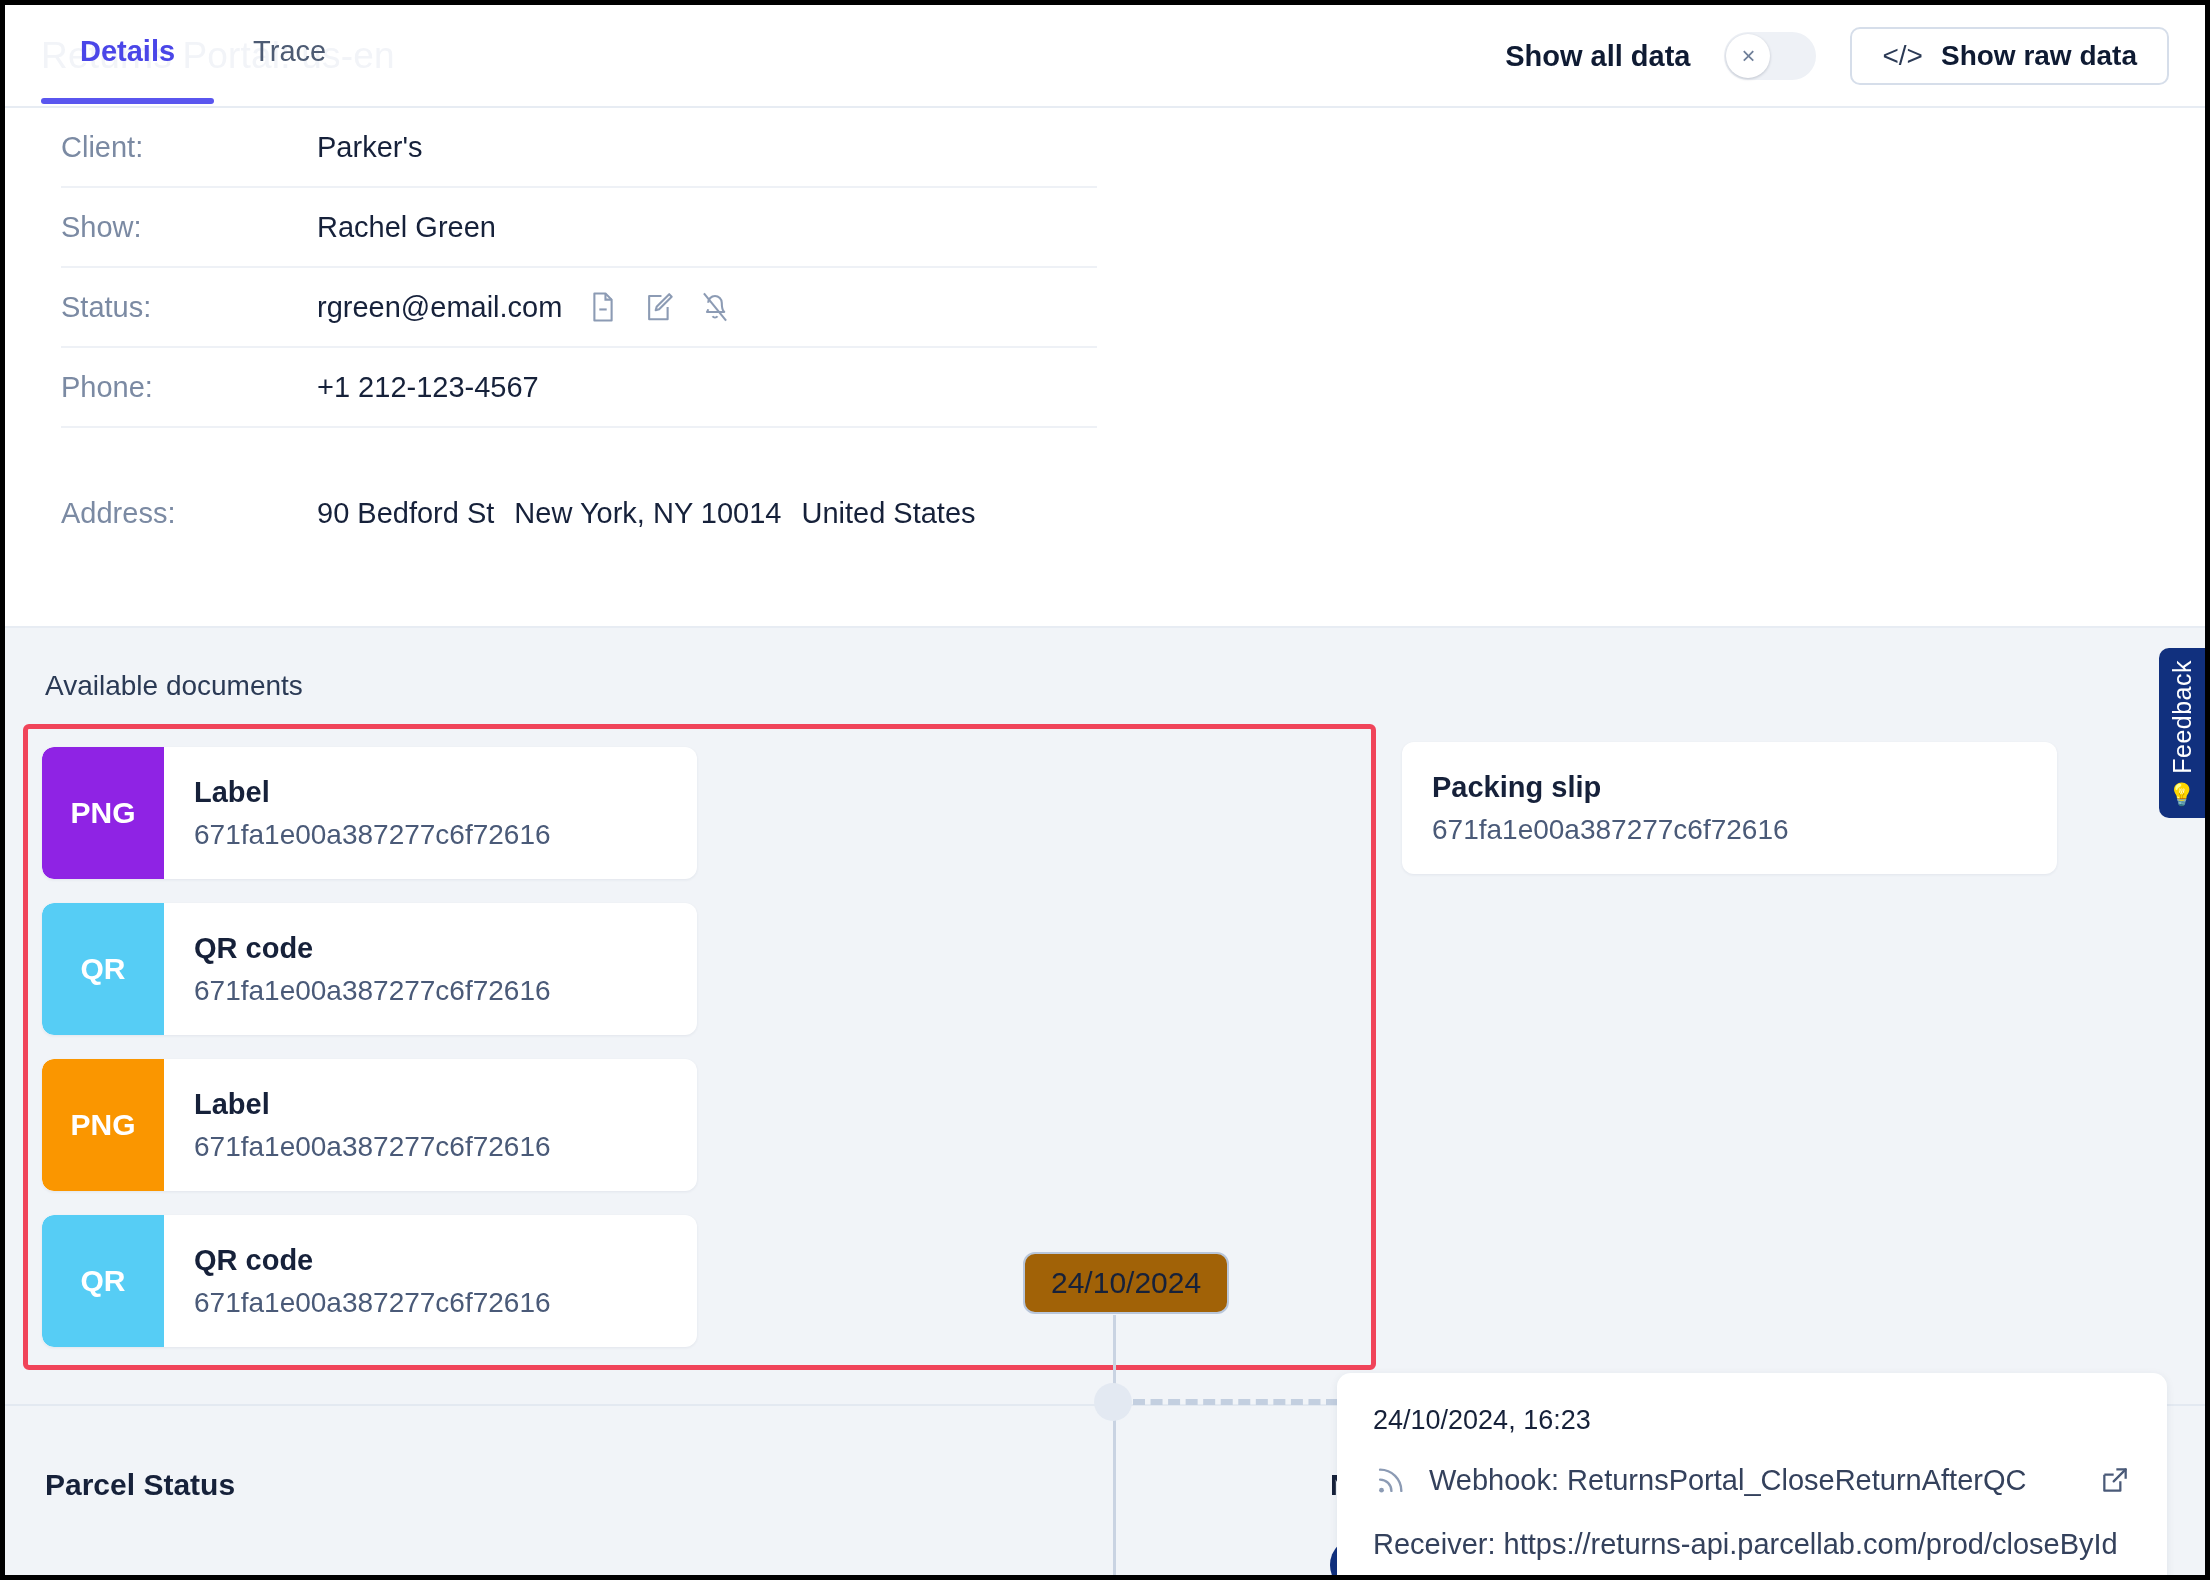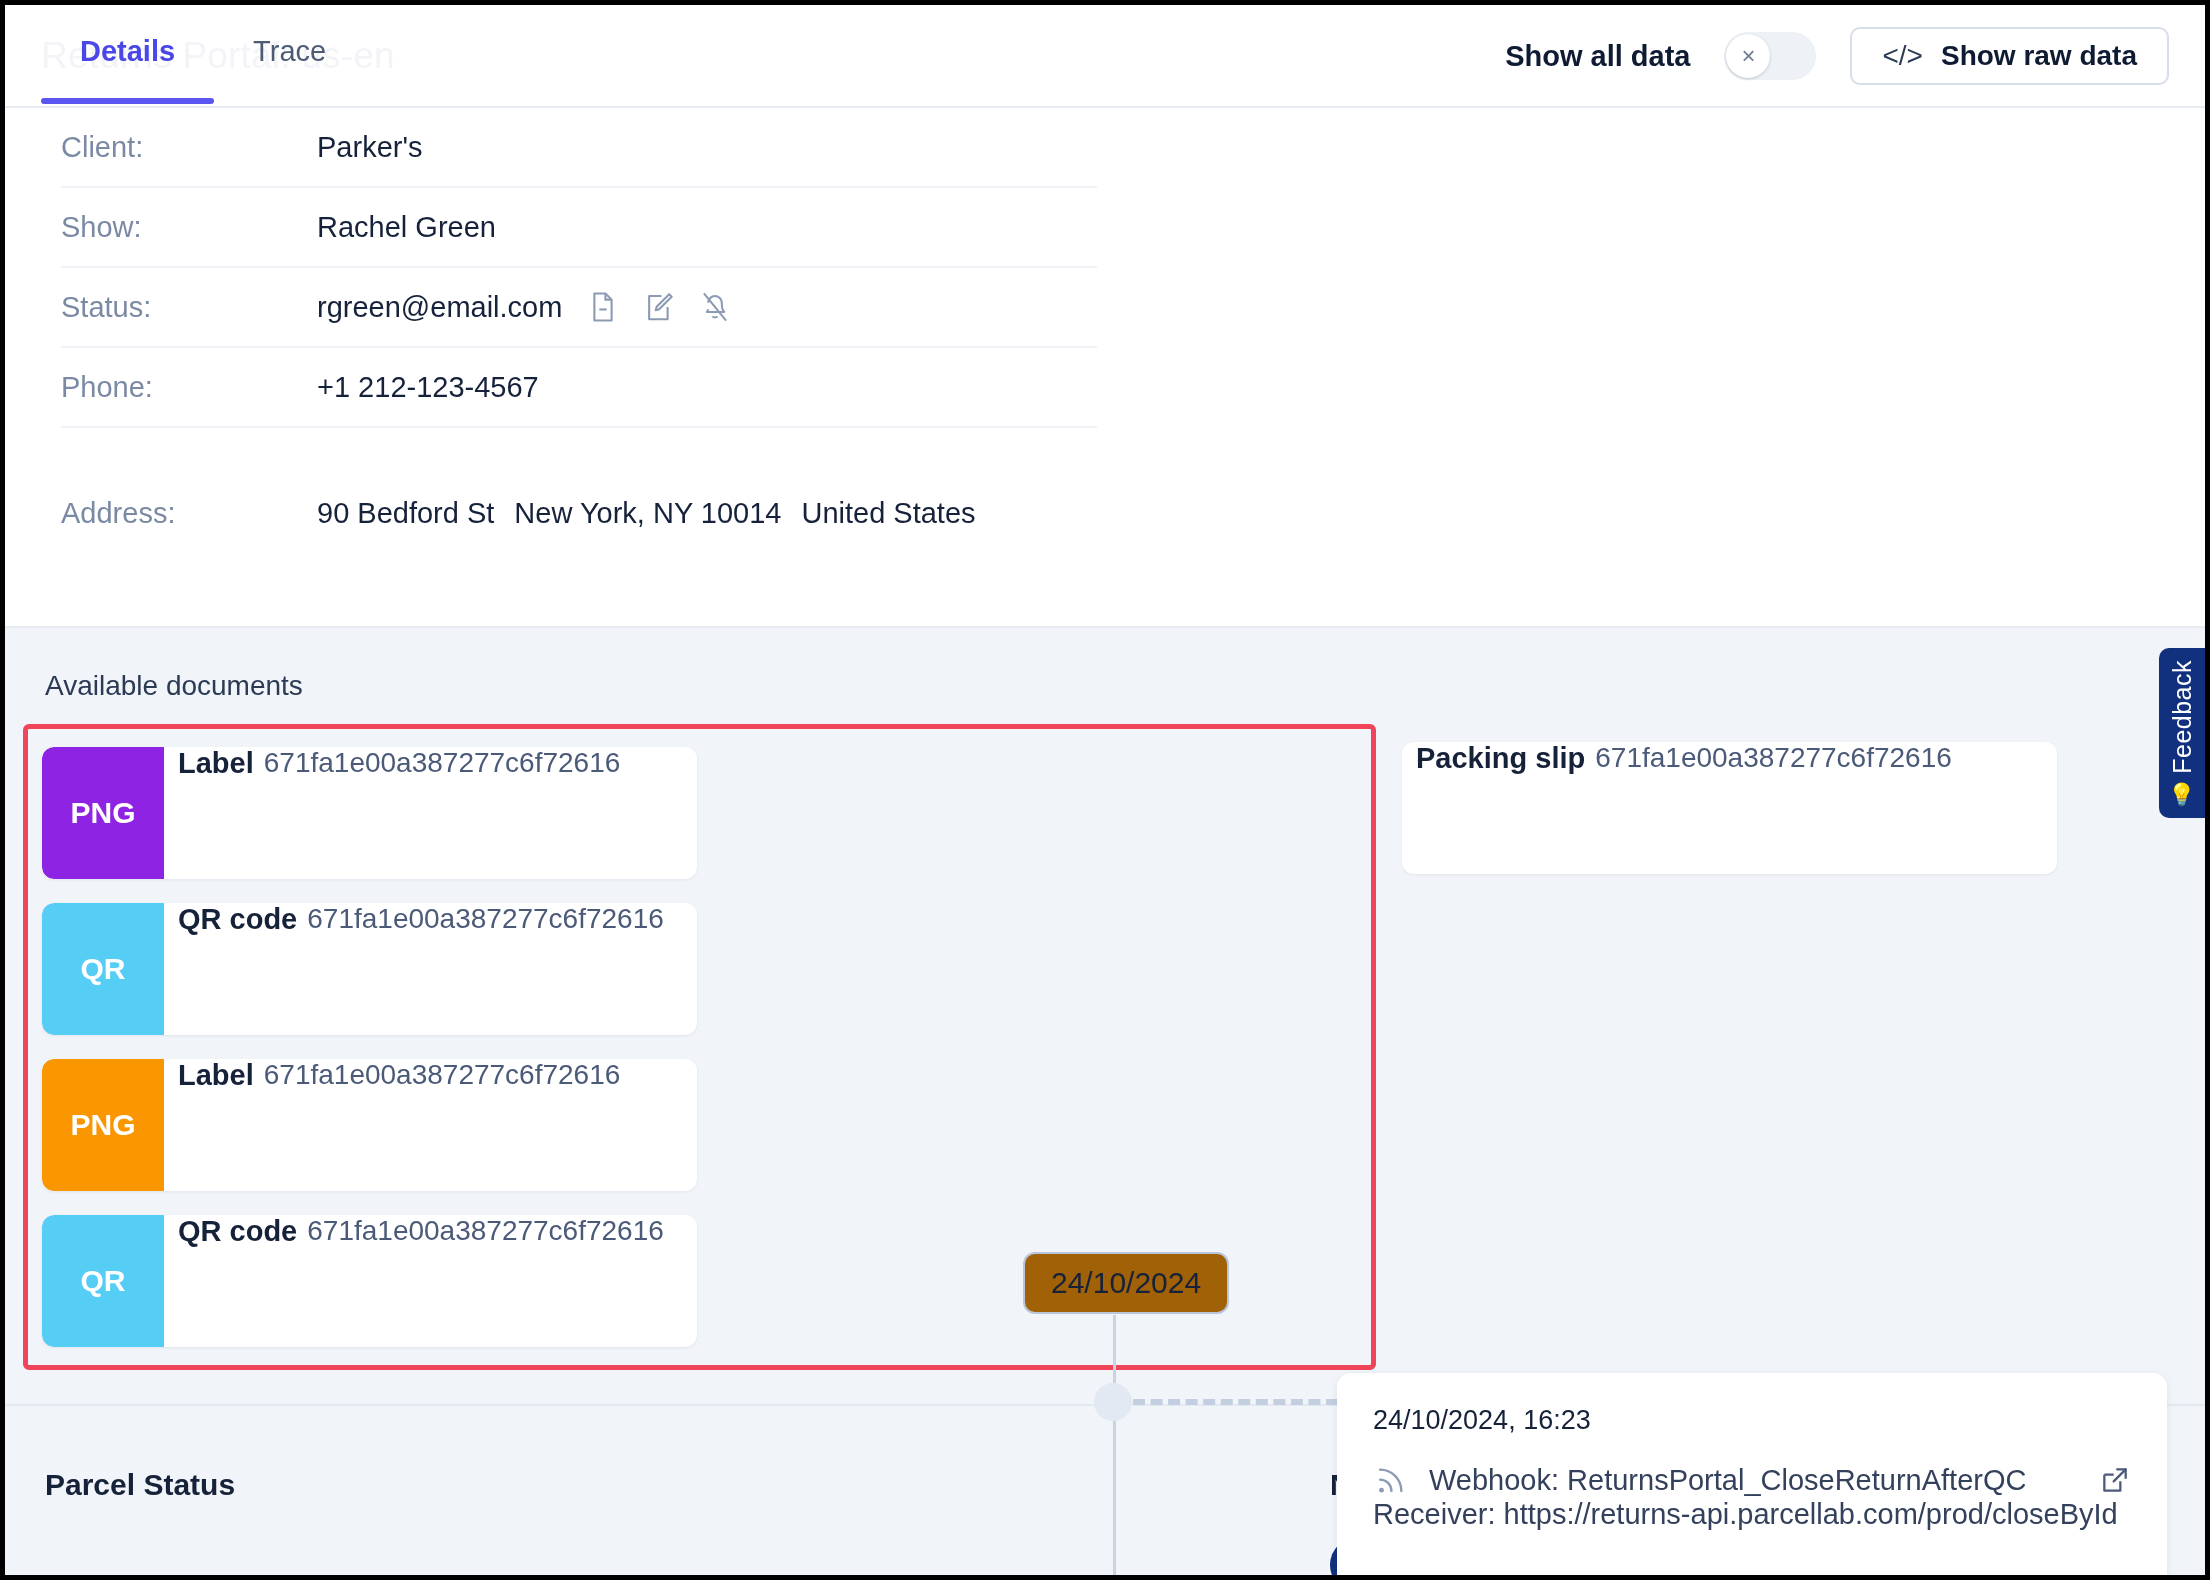--- a/index.html
+++ b/index.html
@@ -200,24 +200,24 @@
     font-weight: 600;
     border-radius: 12px 0 0 12px;
   }
   .chip-png-purple { background: #8f23e4; }
   .chip-png-orange { background: #fa9600; }
   .chip-qr        { background: #56cdf5; }
   .chip-pdf       { background: #f79100; }
 
   .doc-meta {
     display: flex;
-    flex-direction: row;
+    flex-direction: column;
     justify-content: center;
     gap: 10px;
-    padding-left: 14px;
+    padding-left: 30px;
   }
   .doc-title { font-size: 29px; font-weight: 700; color: #16213a; }
   .doc-id    { font-size: 28px; color: #4a5a78; }
 
   
   .lower {
     position: relative;
     background: #f1f4f8;
     border-top: 2px solid #e3e9f1;
     height: 562px;
@@ -311,21 +311,21 @@
   }
   .evt-time { font-size: 27px; color: #16213a; }
   .evt-hook {
     display: flex;
     align-items: flex-start;
     gap: 22px;
     margin-top: 28px;
   }
   .evt-hook .hook-label { font-size: 29px; color: #34415c; white-space: nowrap; }
   .evt-hook .ext { margin-left: auto; cursor: pointer; }
-  .evt-recv { font-size: 29px; color: #34415c; white-space: nowrap; }
+  .evt-recv { margin-top: 30px; font-size: 29px; color: #34415c; white-space: nowrap; }
 
   
   .feedback {
     position: absolute;
     right: 0;
     top: 643px;
     width: 46px;
     height: 170px;
     background: #11307e;
     border-radius: 10px 0 0 10px;

